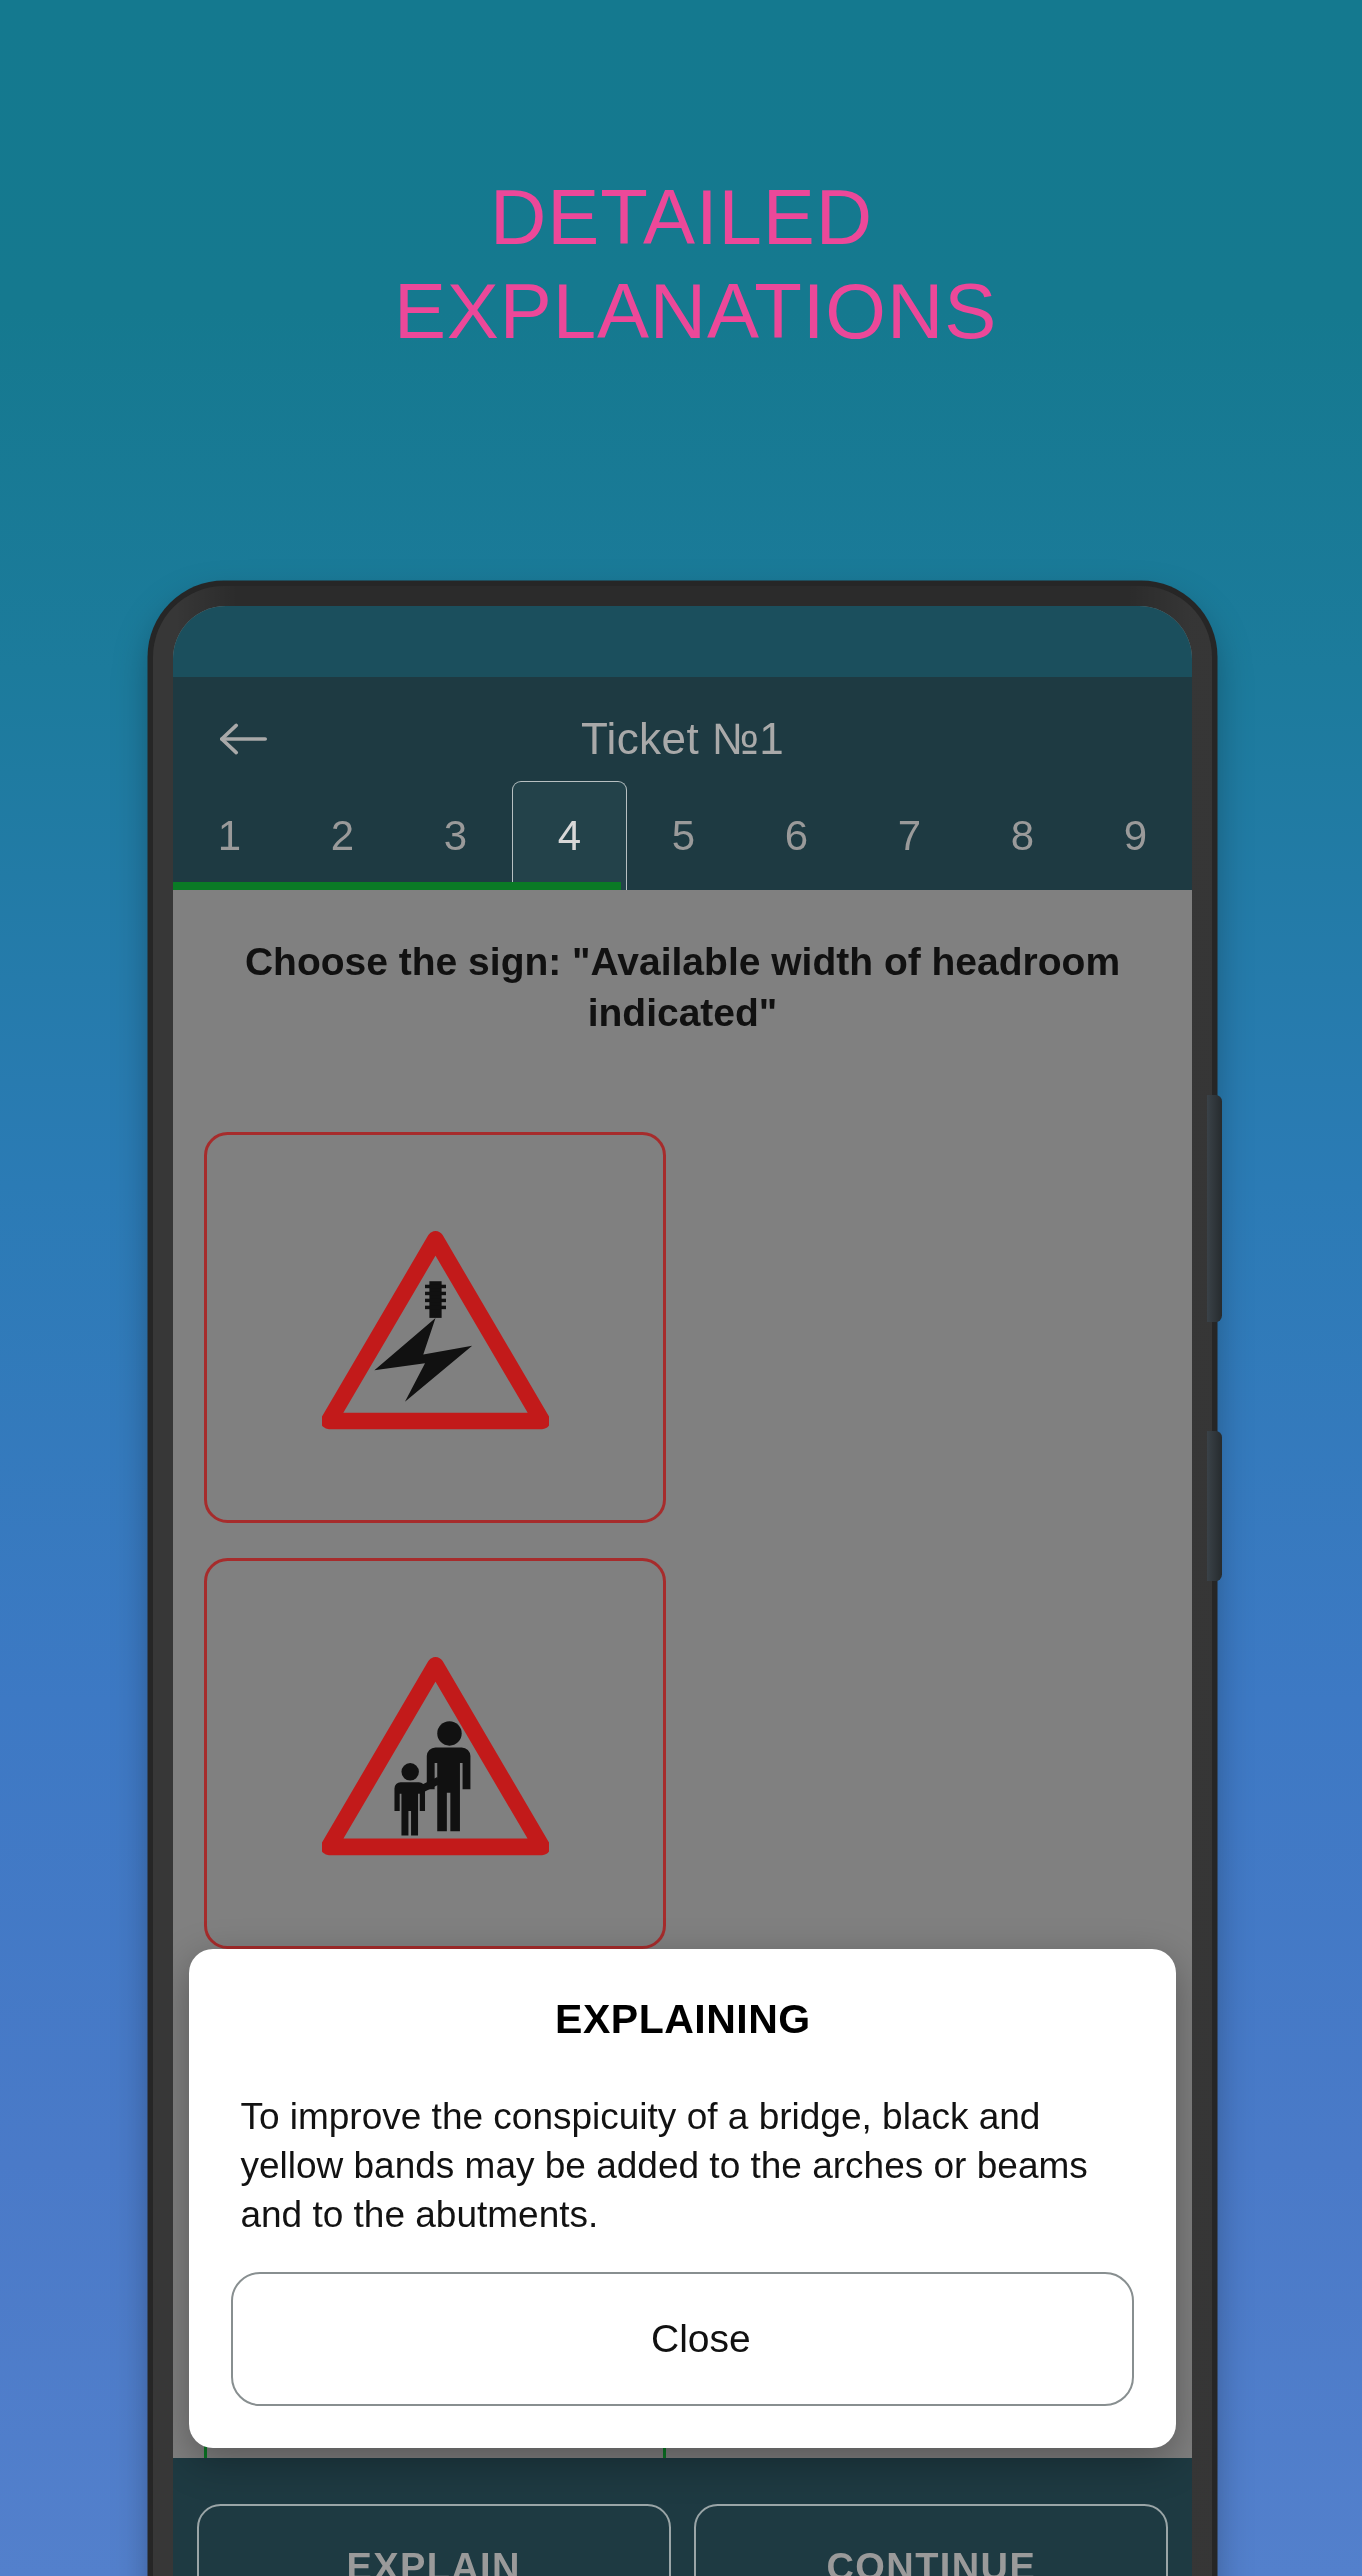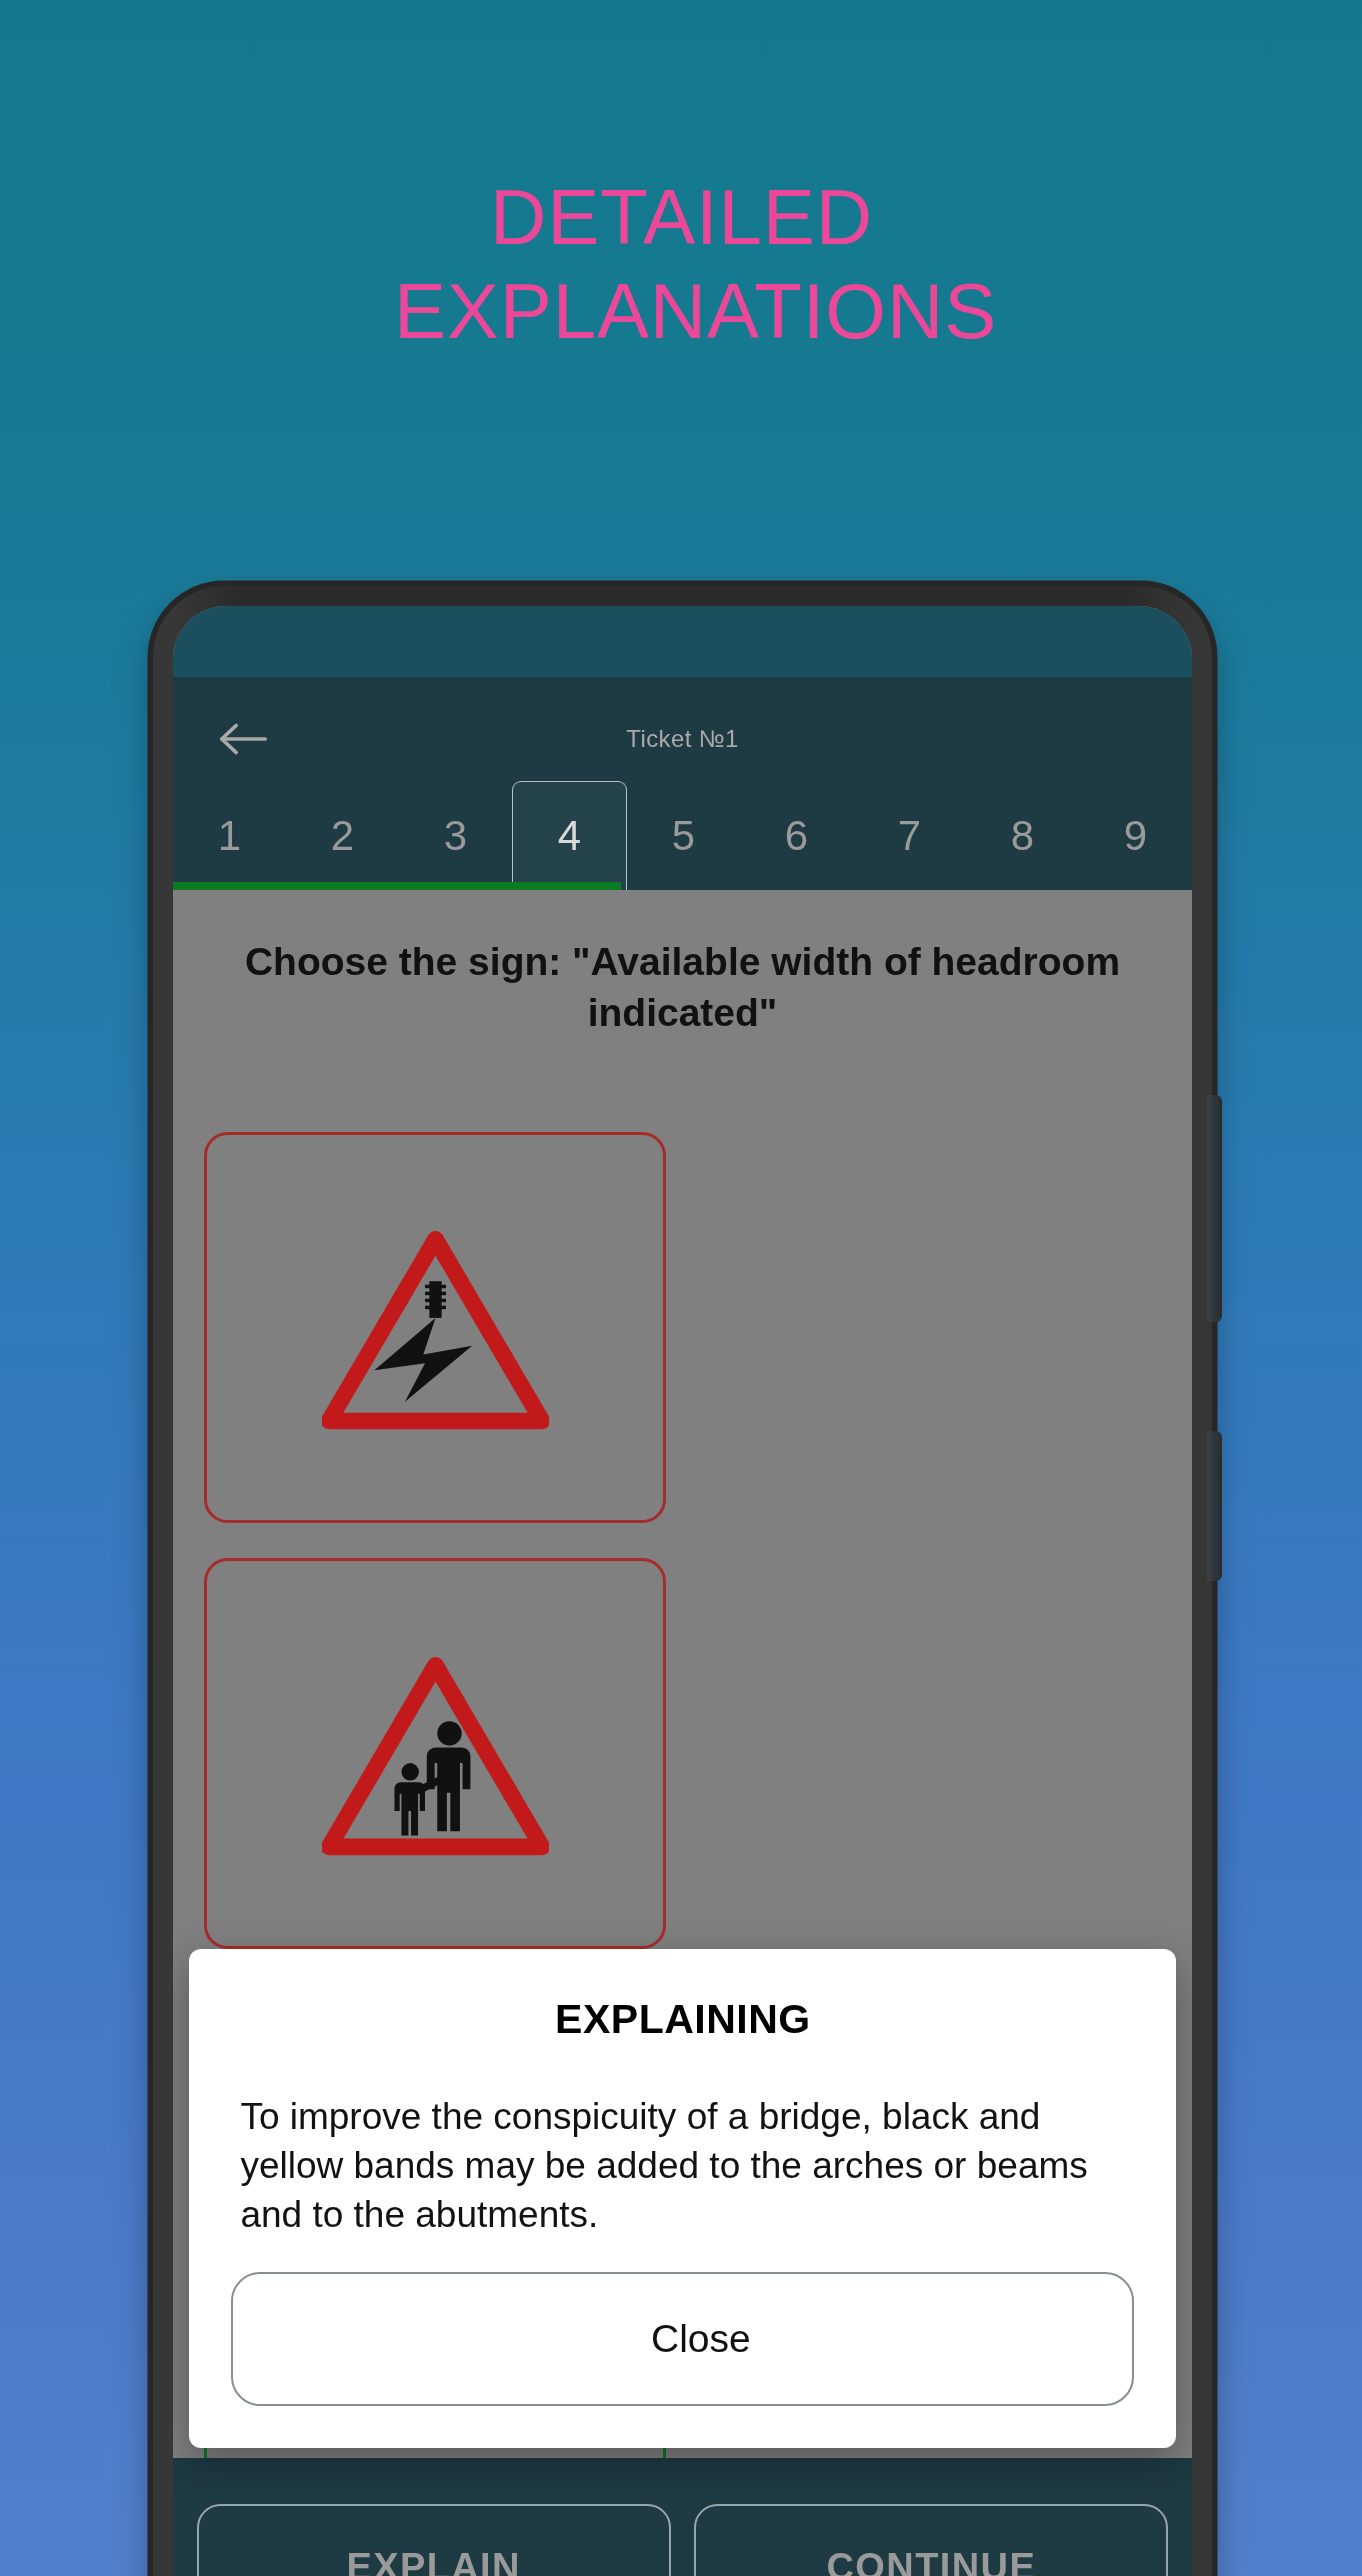--- a/index.html
+++ b/index.html
@@ -75,21 +75,21 @@
   .appbar-top{
     height:84px; position:relative; display:flex; align-items:center;
   }
   .back-arrow{
     position:absolute; left:42px; top:50%; transform:translateY(-50%);
     width:56px; height:56px; display:flex; align-items:center; justify-content:center;
   }
   .back-arrow svg{ display:block; }
   .appbar-title{
     width:100%; text-align:center;
-    color:#a9a9a9; font-size:24px; font-weight:400;
+    color:#a9a9a9; font-size:44px; font-weight:400;
     letter-spacing:0.4px;
   }
   .tabbar{
     position:relative;
     display:flex; height:109px; align-items:stretch;
   }
   .tab{
     flex:1; display:flex; align-items:center; justify-content:center;
     color:#9a9a9a; font-size:42px; font-weight:400;
     position:relative;
@@ -171,21 +171,21 @@
 
   
   .scrim{
     position:absolute; inset:0; background:transparent; pointer-events:none;
   }
   .dialog{
     position:absolute;
     left:16.4px; width:987px;
     top:1343px;
     background:#ffffff;
-    border-radius:12px;
+    border-radius:24px;
     padding:47px 42px 42px 42px;
     box-shadow:0 12.7px 40px rgba(0,0,0,.32);
   }
   .dialog-title{
     text-align:center; color:#000;
     font-size:41px; font-weight:bold; letter-spacing:0.5px;
     margin-bottom:49px;
   }
   .dialog-body{
     color:#121212; font-size:37px; line-height:1.33;

